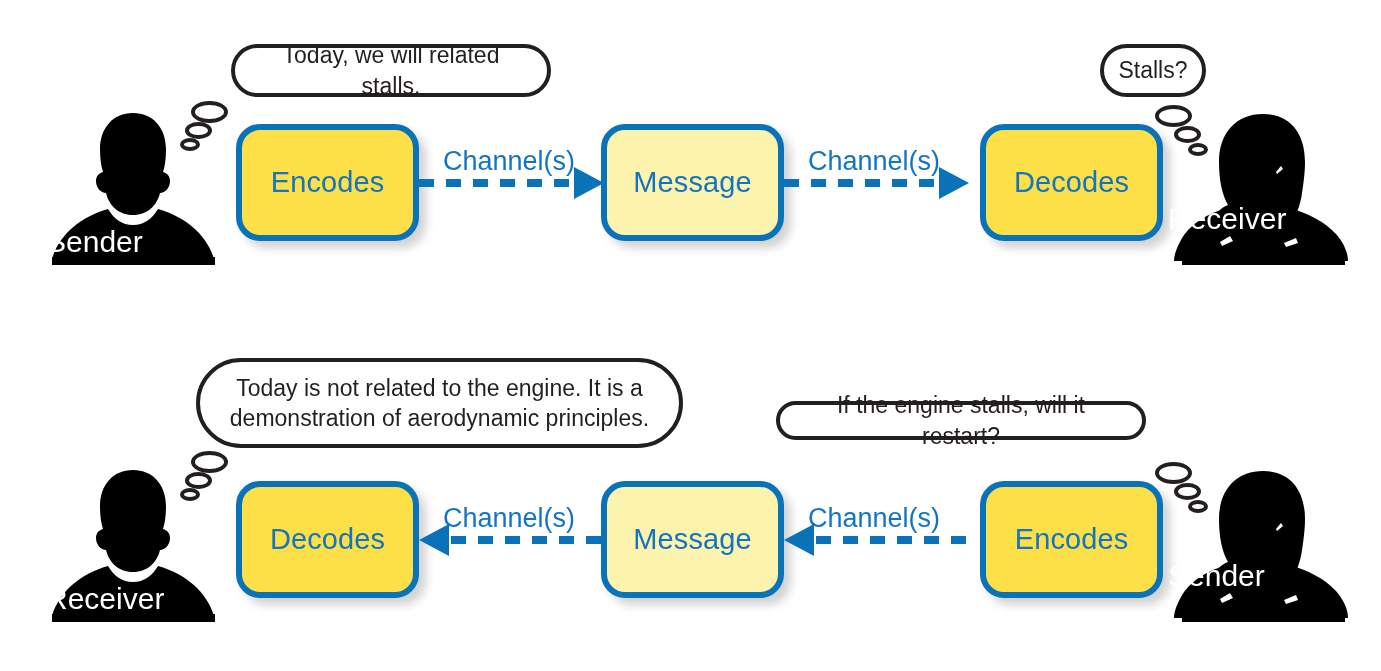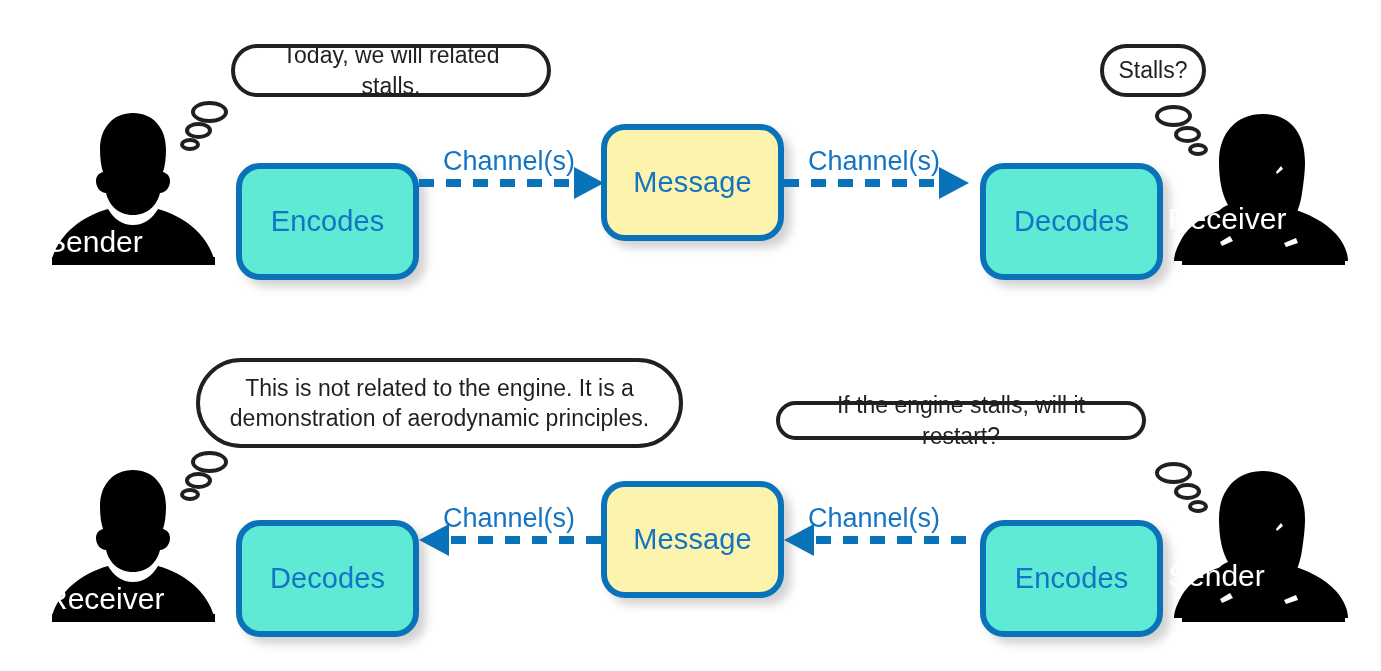--- a/index.html
+++ b/index.html
@@ -29,21 +29,21 @@
     border: 6px solid #0A72B9;
     border-radius: 24px;
     display: flex;
     align-items: center;
     justify-content: center;
     color: #1374C4;
     font-size: 29px;
     letter-spacing: .1px;
     box-shadow: 7px 7px 10px rgba(0,0,0,0.18);
   }
-  .proc-box.blue   { background: #5eead4; margin-top: 39px; }
+  .proc-box.blue   { background: #fde047; }
   .proc-box.yellow { background: #FCF4AC; }
 
   
   .channel-label {
     position: absolute;
     color: #1374C4;
     font-size: 27px;
     white-space: nowrap;
     margin-top: 16px;
   }
@@ -227,21 +227,21 @@
       <rect x="6" y="152" width="163" height="8" fill="#000000"></rect>
     </svg>
     <span class="fig-label" style="left:0; top:120px; width:175px;">Receiver</span>
   </div>
 
   <div class="dot" style="left:191px; top:451px; width:37px; height:22px;"></div>
   <div class="dot" style="left:185px; top:472px; width:27px; height:17px;"></div>
   <div class="dot" style="left:180px; top:488px; width:20px; height:13px;"></div>
 
   <div class="bubble" style="left:196px; top:358px; width:487px; height:90px; border-radius:48px; flex-direction:column;">
-    <span class="btext">This is not related to the engine. It is a</span>
+    <span class="btext">Today is not related to the engine. It is a</span>
     <span class="btext">demonstration of aerodynamic principles.</span>
   </div>
 
   <div class="proc-box blue" style="left:236px; top:481px; width:183px; height:117px;">
     <span>Decodes</span>
   </div>
 
   <div class="channel-label" style="left:443px; top:487px;">Channel(s)</div>
   <div class="connector" style="left:419px; top:520px; width:190px;">
     <div class="head left" style="left:0;"></div>

